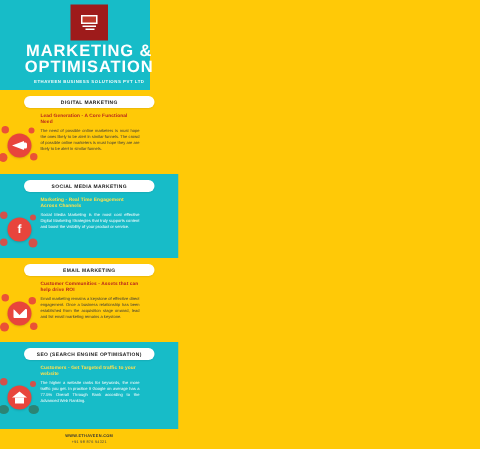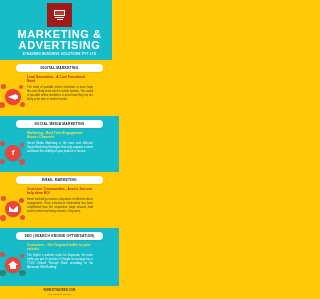--- a/index.html
+++ b/index.html
@@ -9,21 +9,21 @@
     background:#ffc907;
   }
   .poster{position:relative;width:119px;height:299px;overflow:hidden;}
 
   
   .band{position:absolute;left:0;width:119px;}
   .band-teal{background:#17bcc8;}
   .band-yellow{background:#ffc907;}
 
   
-  .header{position:absolute;left:0;top:0;width:100px;height:60px;background:#17bcc8;padding-left:12px;}
+  .header{position:absolute;left:0;top:0;width:100px;height:60px;background:#17bcc8;}
   .logo{
     position:absolute;left:47px;top:3px;width:25px;height:24px;
     background:#9e1b1b;display:flex;align-items:center;justify-content:center;
   }
   .logo-mark{width:13px;height:11px;position:relative;}
   .logo-mark i{position:absolute;background:#fff;display:block;}
   .logo-mark .l1{left:1px;top:0;width:11px;height:6px;background:#c0392b;border:0.8px solid #fff;box-sizing:border-box;}
   .logo-mark .l2{left:2px;top:7.5px;width:9px;height:1px;}
   .logo-mark .l3{left:3.5px;top:9.5px;width:6px;height:0.8px;}
 
@@ -112,21 +112,21 @@
   <div class="header">
     <div class="logo">
       <div class="logo-mark">
         <i class="l1"></i>
           <i class="l2"></i>
           <i class="l3"></i>
       </div>
     </div>
     <div class="title">
       <span>MARKETING &amp;</span>
-      <span class="l2">ADVERTISING</span>
+      <span class="l2">OPTIMISATION</span>
     </div>
     <div class="subtitle">ETHAVEEN BUSINESS SOLUTIONS PVT LTD</div>
   </div>
 
   <div class="band band-yellow" style="top:60px;height:56px;"></div>
   <div class="band band-teal" style="top:116px;height:56px;"></div>
   <div class="band band-yellow" style="top:172px;height:56px;"></div>
   <div class="band band-teal" style="top:228px;height:58px;"></div>
 
   <div class="on-yellow">

